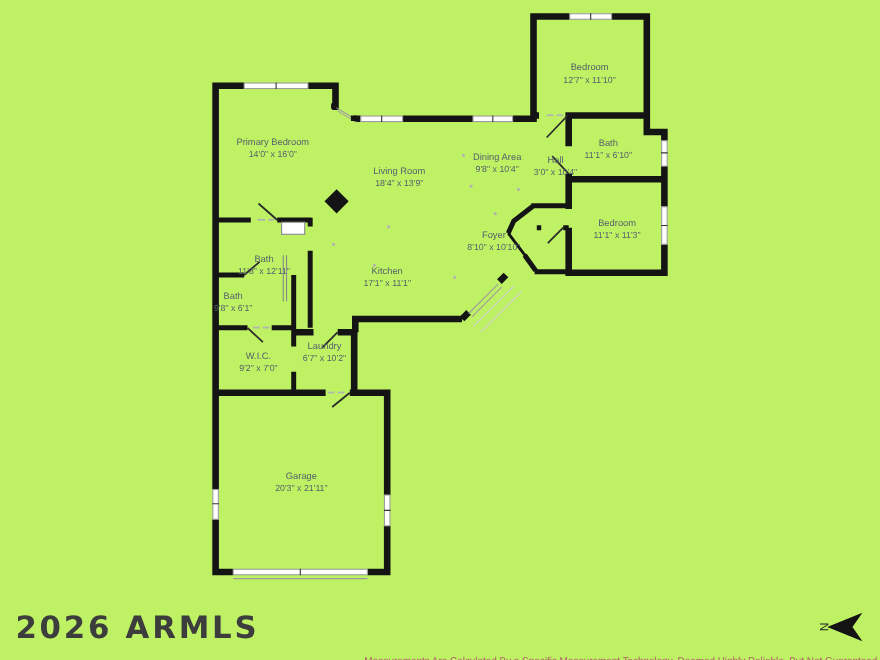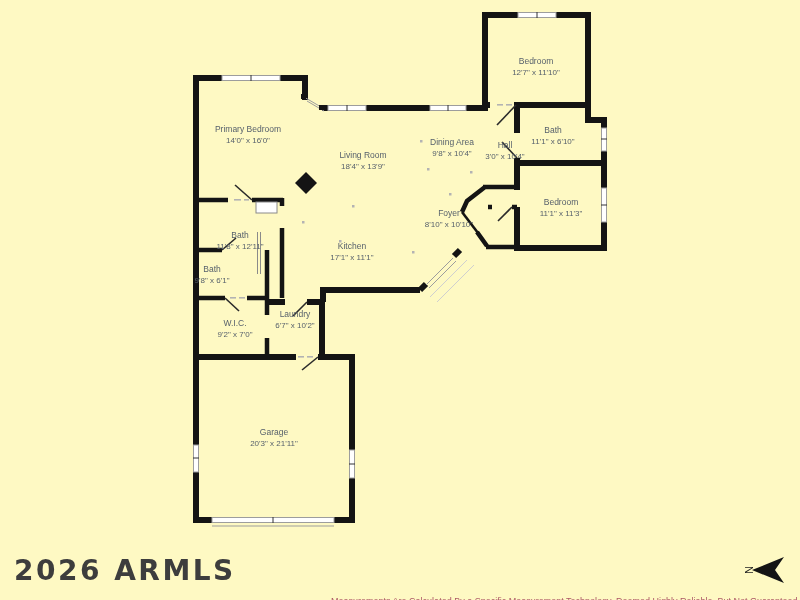--- a/index.html
+++ b/index.html
@@ -1,16 +1,16 @@
 <!DOCTYPE html>
 <html><head>
 <meta charset="utf-8">
 <style>
   html,body{margin:0;padding:0;background:#fff;}
-  .stage{position:relative;width:800px;height:600px;background:#fef9c3;overflow:hidden;
+  .stage{position:relative;width:800px;height:600px;background:#bef264;overflow:hidden;
          font-family:"Liberation Sans",sans-serif;}
   .plan-svg{position:absolute;left:0;top:0;}
   .watermark{position:absolute;left:14px;top:554px;font-size:28px;font-weight:700;
              letter-spacing:2.5px;color:#3d3d3d;font-family:"DejaVu Sans",sans-serif;}
   .disclaimer{position:absolute;left:0;right:0;top:596px;text-align:right;
               font-size:9px;color:#ac5765;}
   .north{position:absolute;right:10px;top:554px;width:64px;height:32px;}
   .room-name{font-size:8.5px;}
   .room-dims{font-size:8px;}
 </style>

